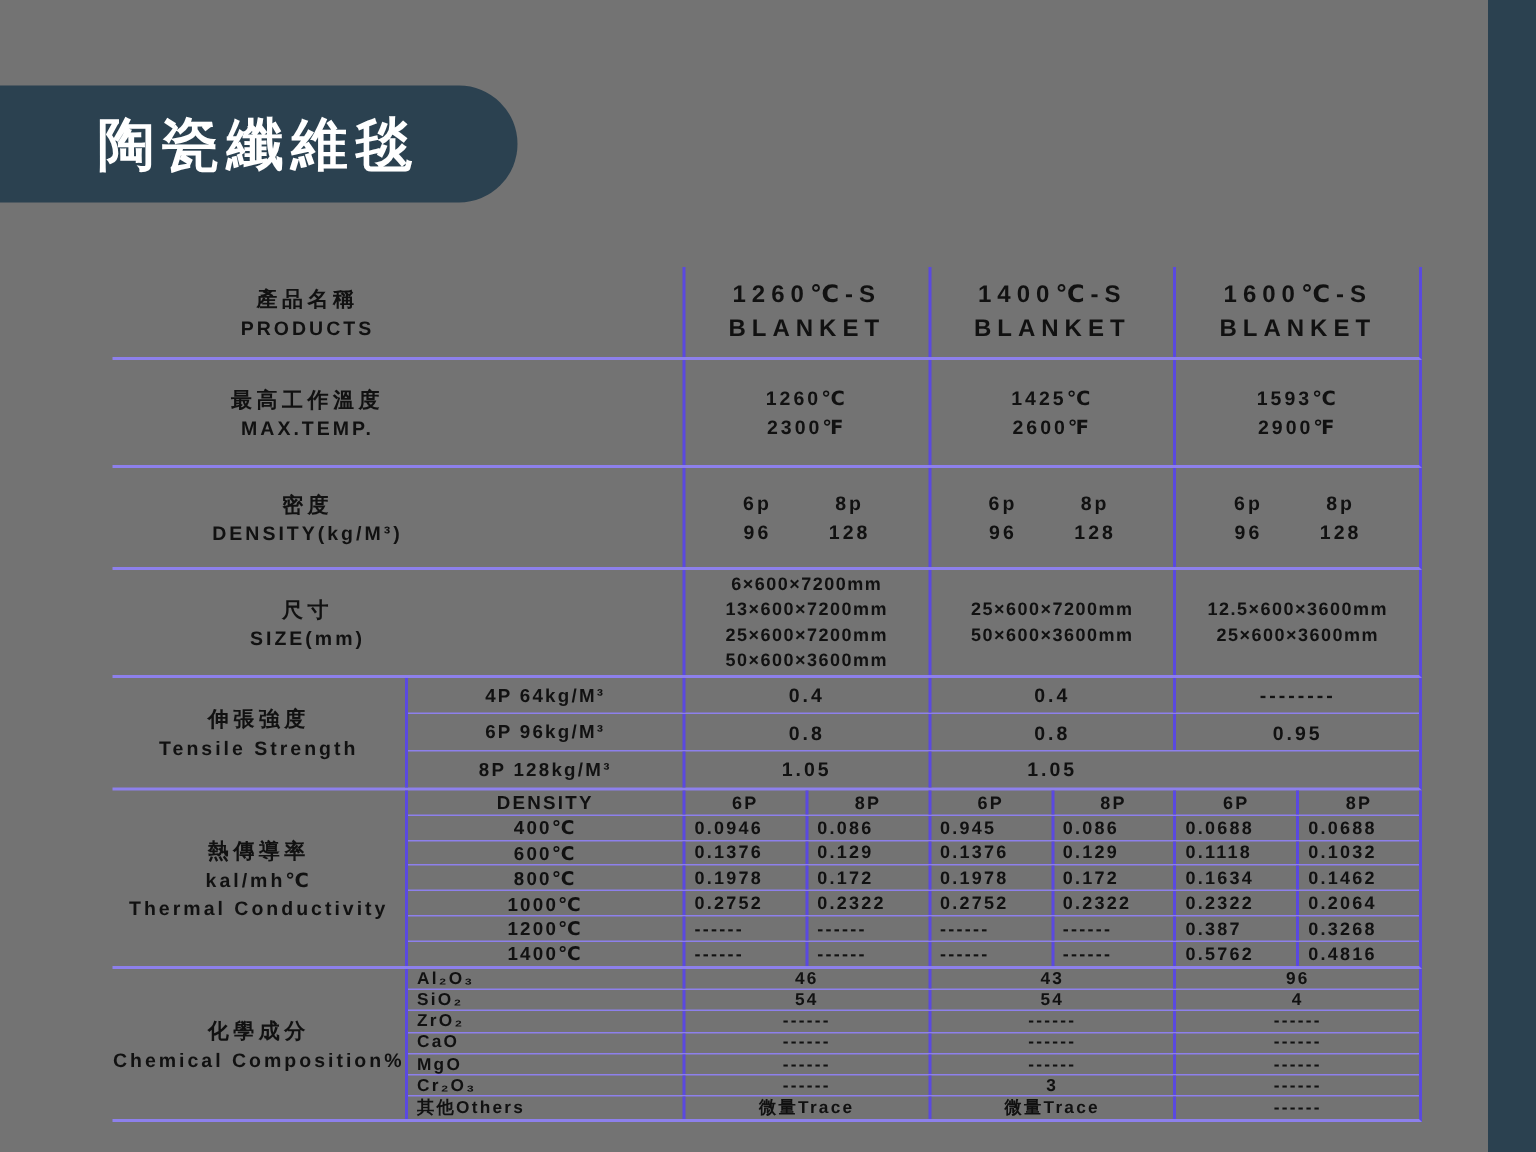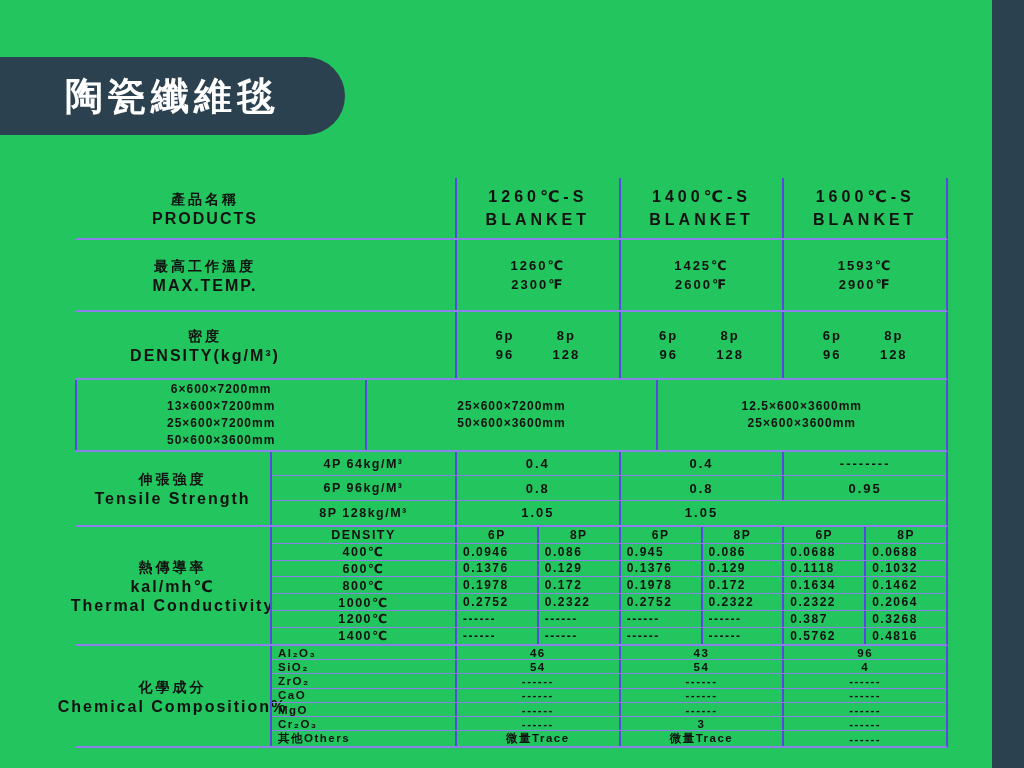--- a/index.html
+++ b/index.html
@@ -4,21 +4,21 @@
 <style>
   :root{
     --dark:#2b4150;
     --vline:#5a49e0;
     --hline:#8d80ec;
     --ink:#111111;
   }
   *{box-sizing:border-box;margin:0;padding:0;}
   html,body{width:1024px;height:768px;background:#ffffff;overflow:hidden;
     font-family:"Liberation Sans","DejaVu Sans",sans-serif;color:var(--ink);}
-  .page{position:relative;width:1024px;height:768px;background:#22c55e;}
+  .page{position:relative;width:1024px;height:768px;background:#737373;}
 
   
   .side-strip{position:absolute;left:992px;top:0;width:32px;height:768px;background:var(--dark);}
 
   
   .banner{position:absolute;left:0;top:57px;width:345px;height:78px;background:var(--dark);
     border-radius:0 44px 44px 0;display:flex;align-items:center;justify-content:center;}
   .banner span{color:#ffffff;font-size:38px;font-weight:700;letter-spacing:5px;}
 
   
@@ -30,21 +30,21 @@
   .sec-s{height:72px;}
   .sec-t{height:75px;}
   .sec-c{height:119px;}
   .sec-q{height:102px;}
 
   .cell{display:flex;flex-direction:column;align-items:center;justify-content:center;}
   .lbl{width:380px;align-items:flex-start;}
   .lbl .ctr{width:260px;text-align:center;}
   .lbl-n{width:195px;}
   .zh{font-size:14px;letter-spacing:3px;line-height:20px;}
-  .en{font-size:16px;letter-spacing:2px;line-height:19px;white-space:nowrap;}
+  .en{font-size:13px;letter-spacing:2px;line-height:19px;white-space:nowrap;}
   .pcol{flex:1;border-left:2px solid var(--vline);text-align:center;}
 
   .ph{font-size:16px;letter-spacing:4px;line-height:23px;}
   .mt{font-size:13px;letter-spacing:2px;line-height:19px;}
 
   .dpair{display:flex;gap:38px;}
   .dstack{display:flex;flex-direction:column;align-items:center;font-size:13px;letter-spacing:2px;line-height:19px;}
 
   .sz{font-size:12px;letter-spacing:1px;line-height:17px;white-space:nowrap;}
 
@@ -159,20 +159,26 @@
           </div>
           <div class="dstack">
             <span>8p</span>
             <span>128</span>
           </div>
         </div>
       </div>
     </div>
 
     <div class="sec sec-s">
+      <div class="cell lbl">
+        <div class="ctr">
+          <div class="zh">尺寸</div>
+          <div class="en">SIZE(mm)</div>
+        </div>
+      </div>
       <div class="cell pcol">
         <div class="sz">6×600×7200mm</div>
         <div class="sz">13×600×7200mm</div>
         <div class="sz">25×600×7200mm</div>
         <div class="sz">50×600×3600mm</div>
       </div>
       <div class="cell pcol">
         <div class="sz">25×600×7200mm</div>
         <div class="sz">50×600×3600mm</div>
       </div>

